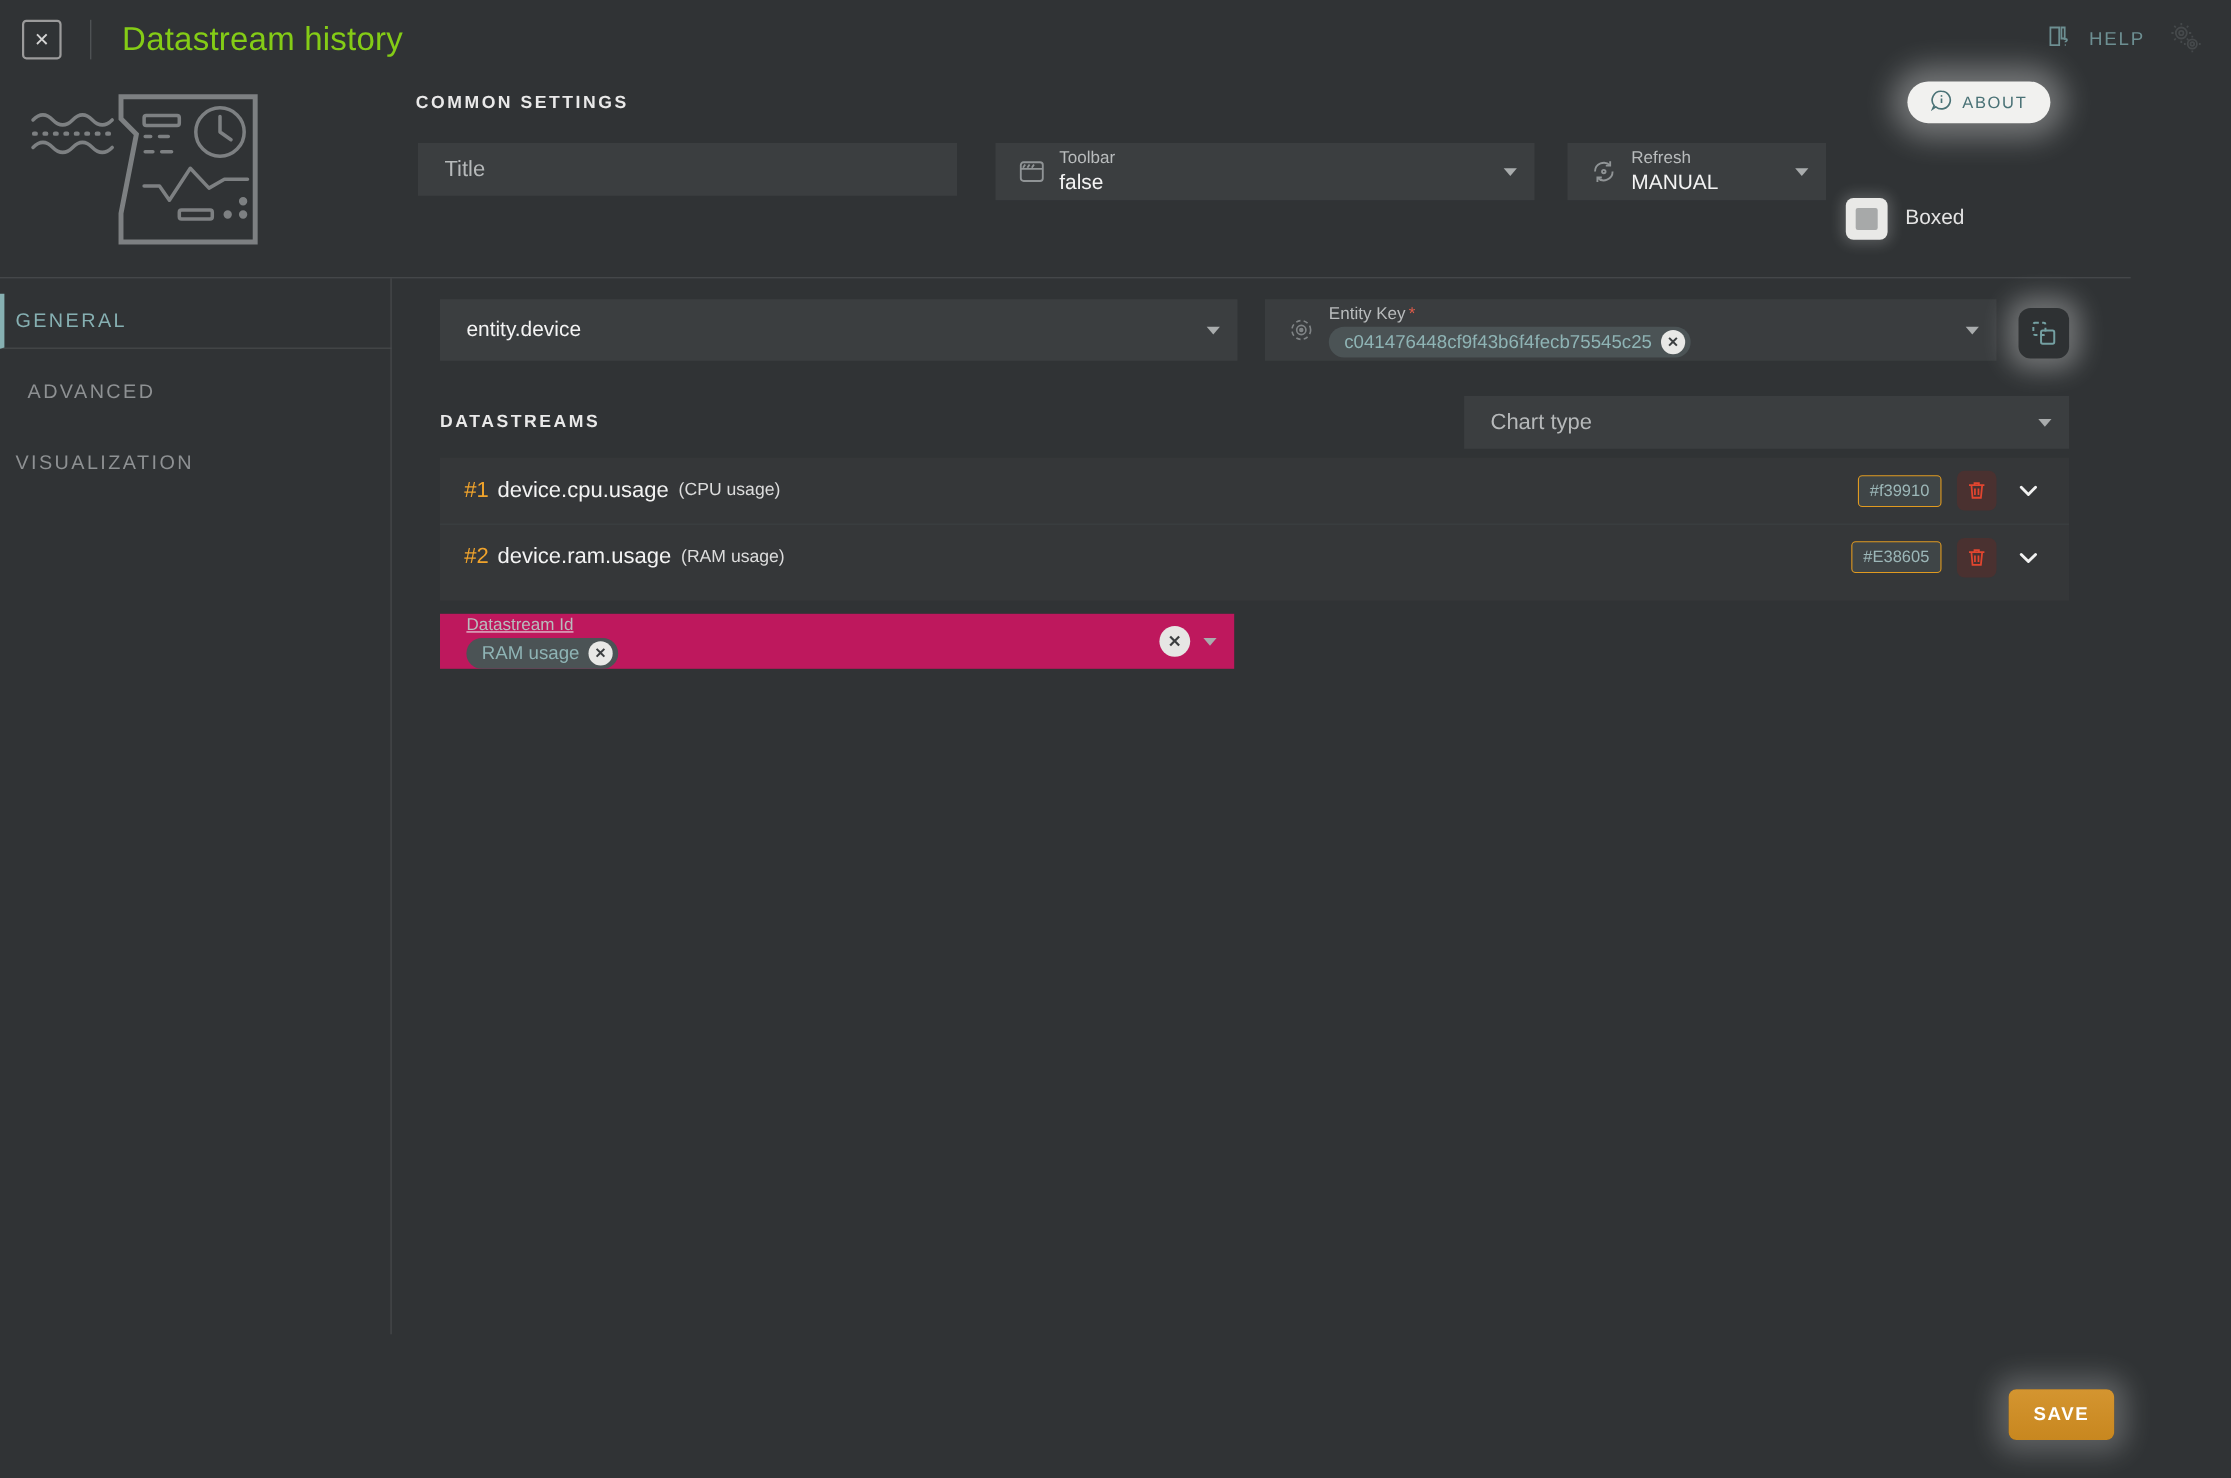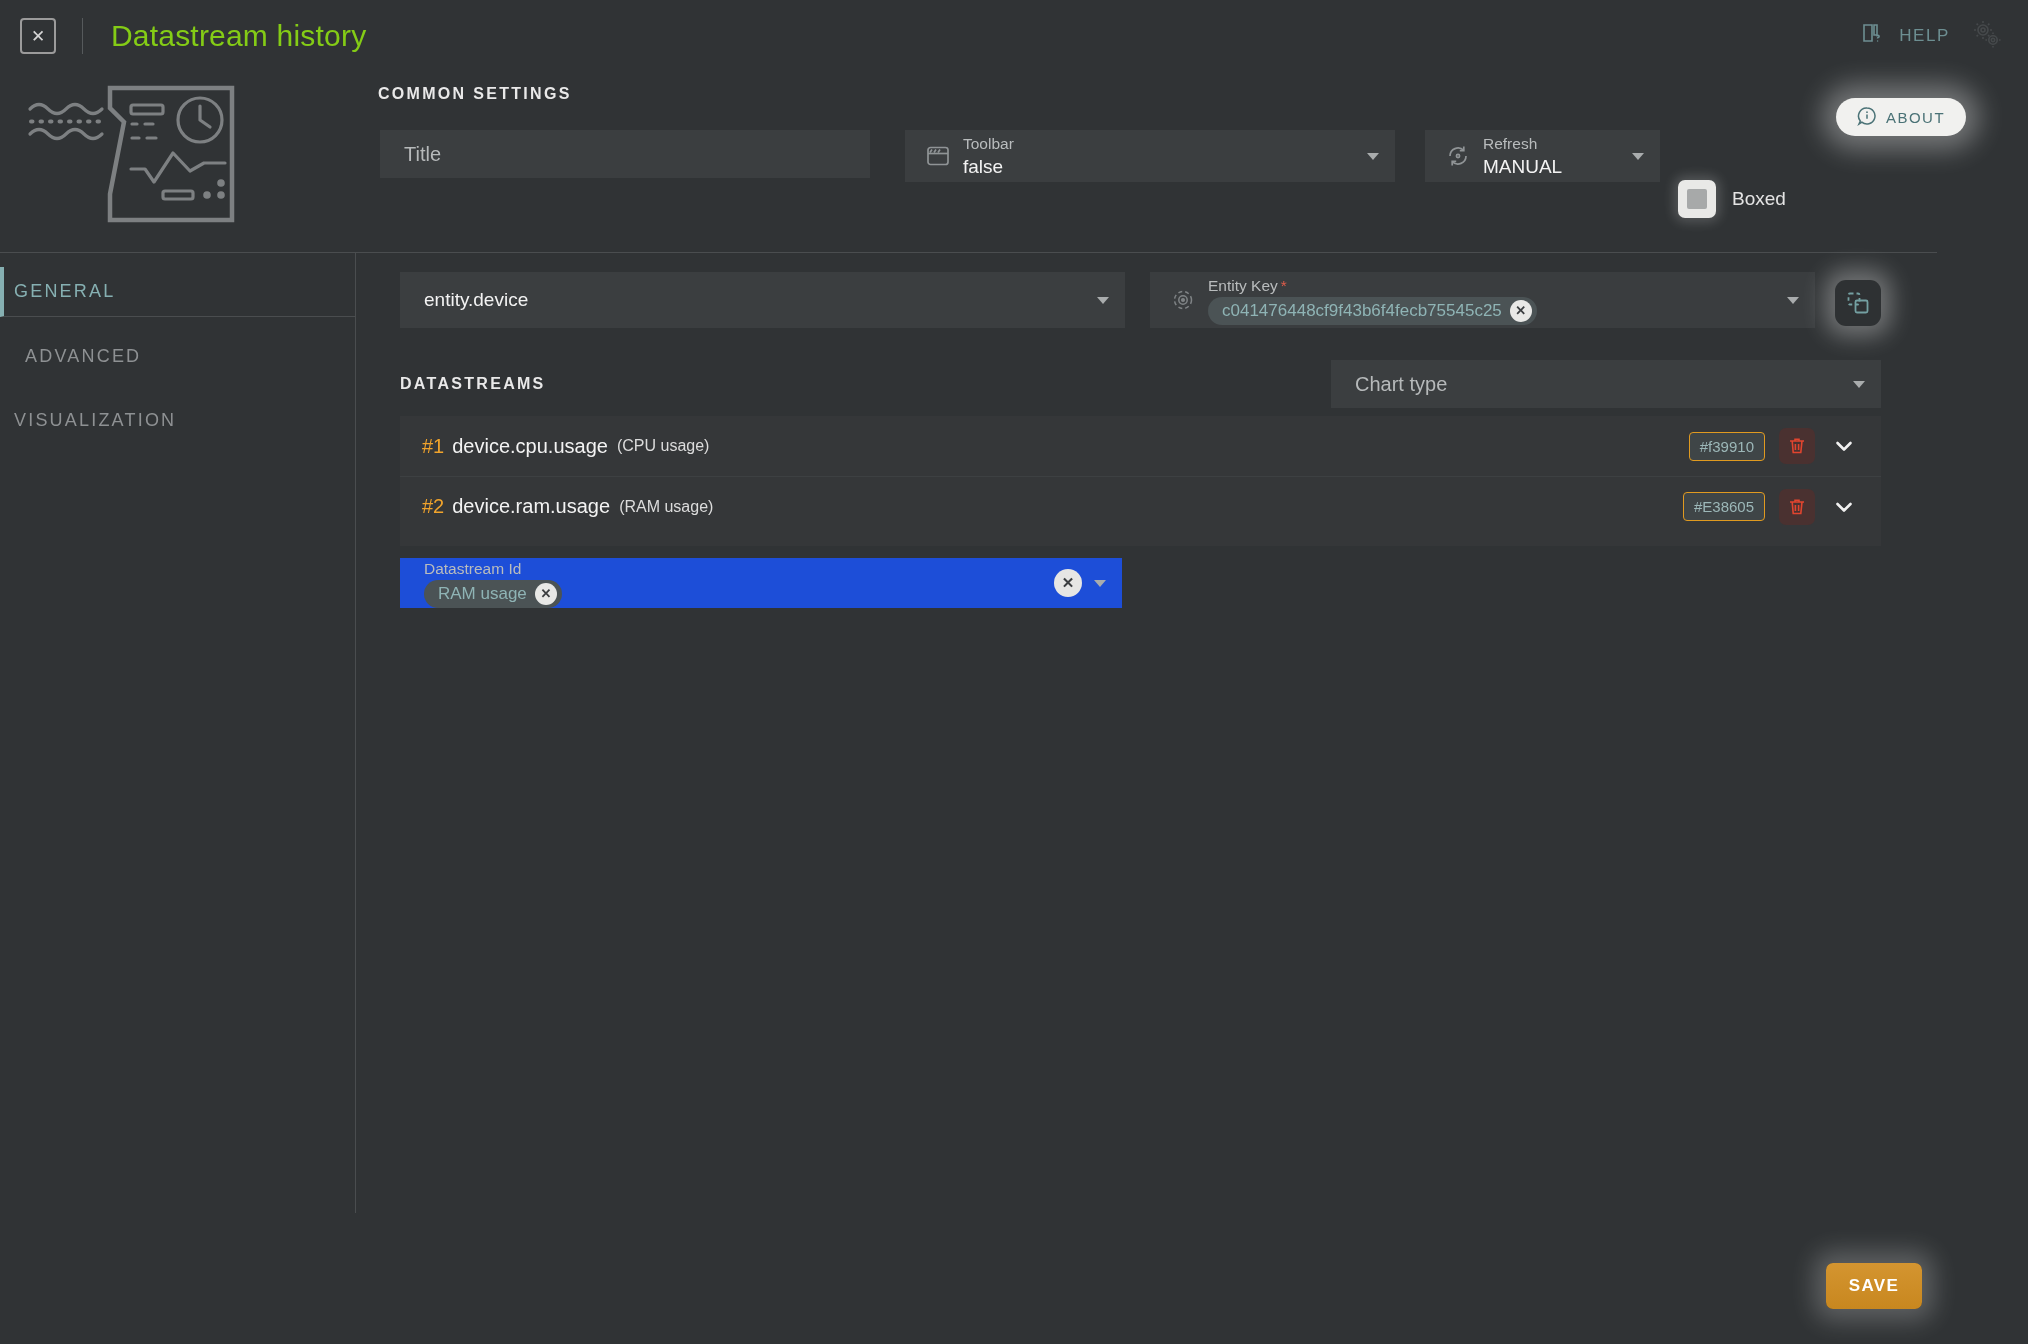--- a/index.html
+++ b/index.html
@@ -71,22 +71,22 @@
     font-size: 17px;
     letter-spacing: 1.6px;
     font-weight: 400;
     cursor: pointer;
   }
   .gears-icon { opacity: 0.5; }
 
   
   .about-wrap {
     position: absolute;
-    left: 1836px; top: 74px;
-    width: 130px; height: 48px; margin-top: 24px;
+    left: 1734px; top: 74px;
+    width: 130px; height: 48px;
   }
   .about-btn {
     position: relative;
     width: 130px; height: 38px;
     background: #f1f1ef;
     border-radius: 19px;
     display: flex;
     align-items: center;
     justify-content: center;
     gap: 9px;
@@ -341,21 +341,22 @@
     width: 30px; height: 30px;
     display: flex;
     align-items: center;
     justify-content: center;
     color: #f1f1f1;
     cursor: pointer;
   }
 
   #field-datastreamid {
     left: 400px; top: 558px; width: 722px; height: 50px;
-    background: #1d4ed8;
+    background: #be185d;
+    text-decoration: underline;
   }
   .ds-clear {
     width: 28px; height: 28px;
     border-radius: 50%;
     background: #e6e6e4;
     color: #3b3e40;
     display: flex;
     align-items: center;
     justify-content: center;
     font-size: 15px;

